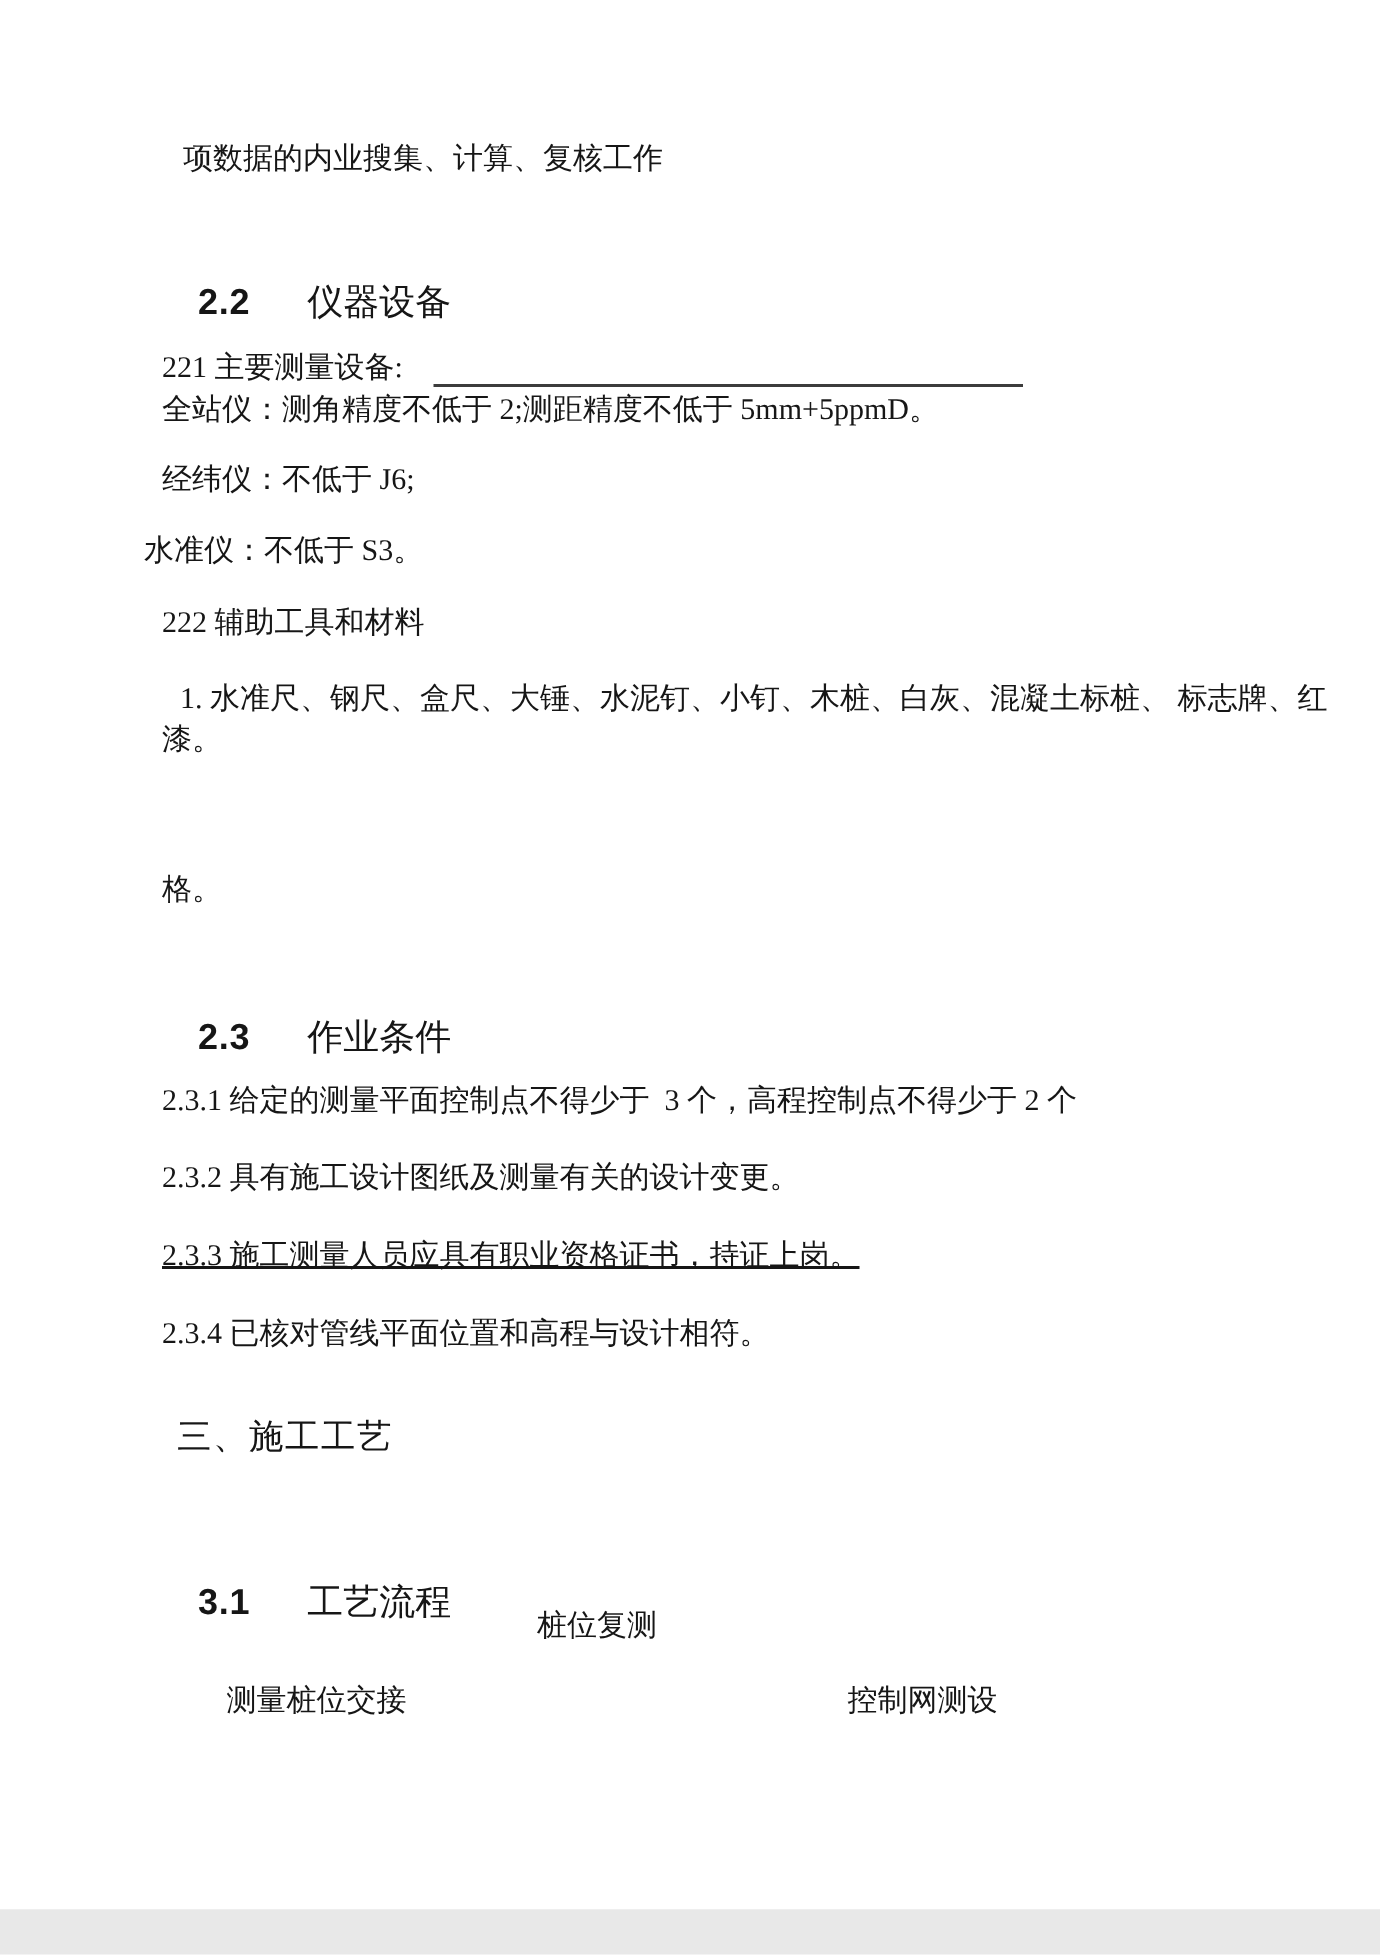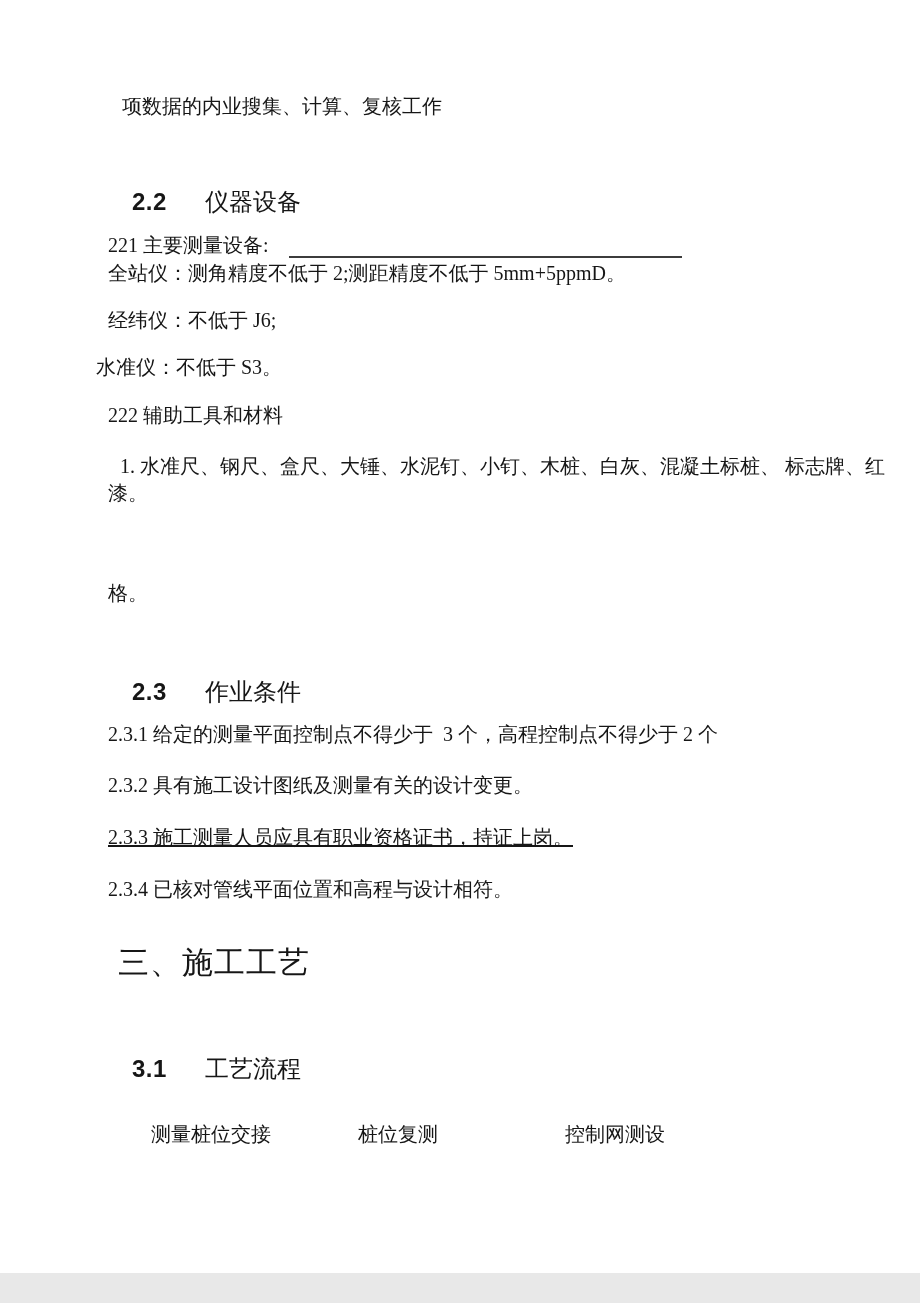--- a/index.html
+++ b/index.html
@@ -34,21 +34,21 @@
     font-family: "Liberation Sans", "DejaVu Sans", sans-serif;
     font-weight: 700;
     letter-spacing: 0.5px;
   }
   .h2 .htitle {
     font-weight: 400;
     margin-left: 32px;
   }
   .h1 {
     position: absolute;
-    font-size: 31px;
+    font-size: 23px;
     line-height: 1.2;
     font-weight: 400;
     white-space: pre;
     letter-spacing: 1px;
   }
   .blank-underline {
     position: absolute;
     height: 0;
     border-bottom: 2px solid #3c3c3c;
   }
@@ -91,16 +91,16 @@
   <div class="line" style="left:108px; top:825px;text-decoration:underline;">2.3.3 施工测量人员应具有职业资格证书，持证上岗。</div>
   <div class="line" style="left:108px; top:877px;">2.3.4 已核对管线平面位置和高程与设计相符。</div>
 
   <div class="h1" style="left:118px; top:944px;">三、施工工艺</div>
 
   <div class="h2" style="left:108px; top:1026px;">
     <span class="hnum">3.1</span><span> </span><span class="htitle">工艺流程</span>
   </div>
 
   <div class="flow-label" style="left:139px; top:1122px;margin-left:12px;">测量桩位交接</div>
-  <div class="flow-label" style="left:358px; top:1122px;">桩位复测</div>
+  <div class="flow-label" style="left:358px; top:1072px;">桩位复测</div>
   <div class="flow-label" style="left:565px; top:1122px;">控制网测设</div>
 
 </div>
 
 </body></html>

